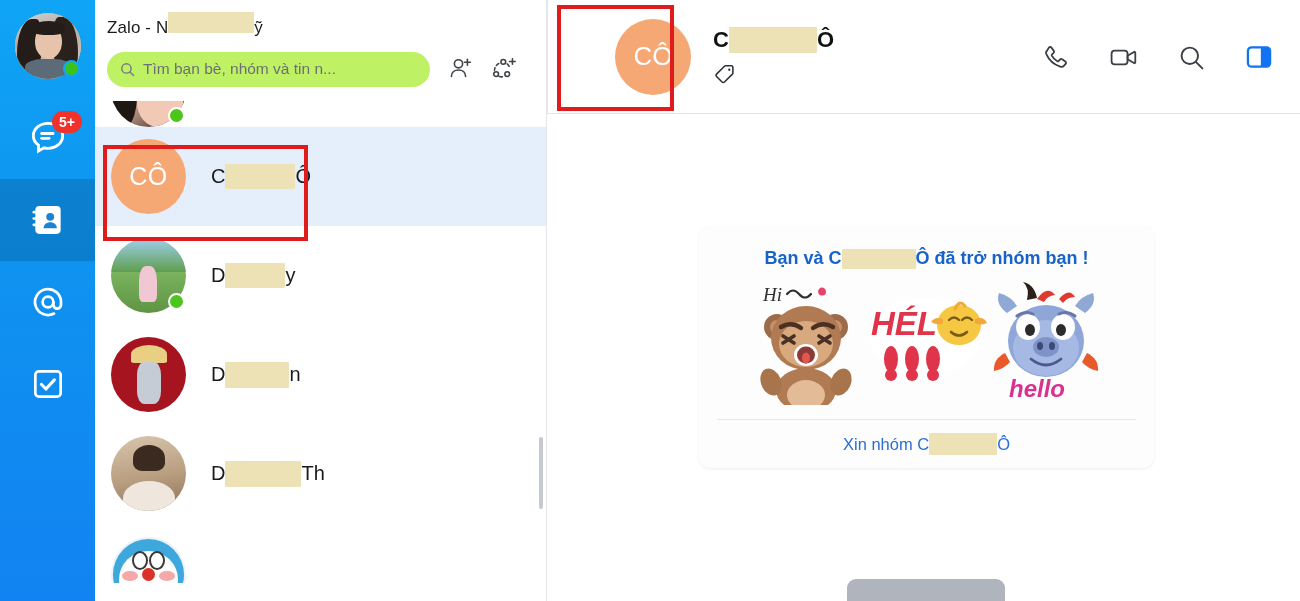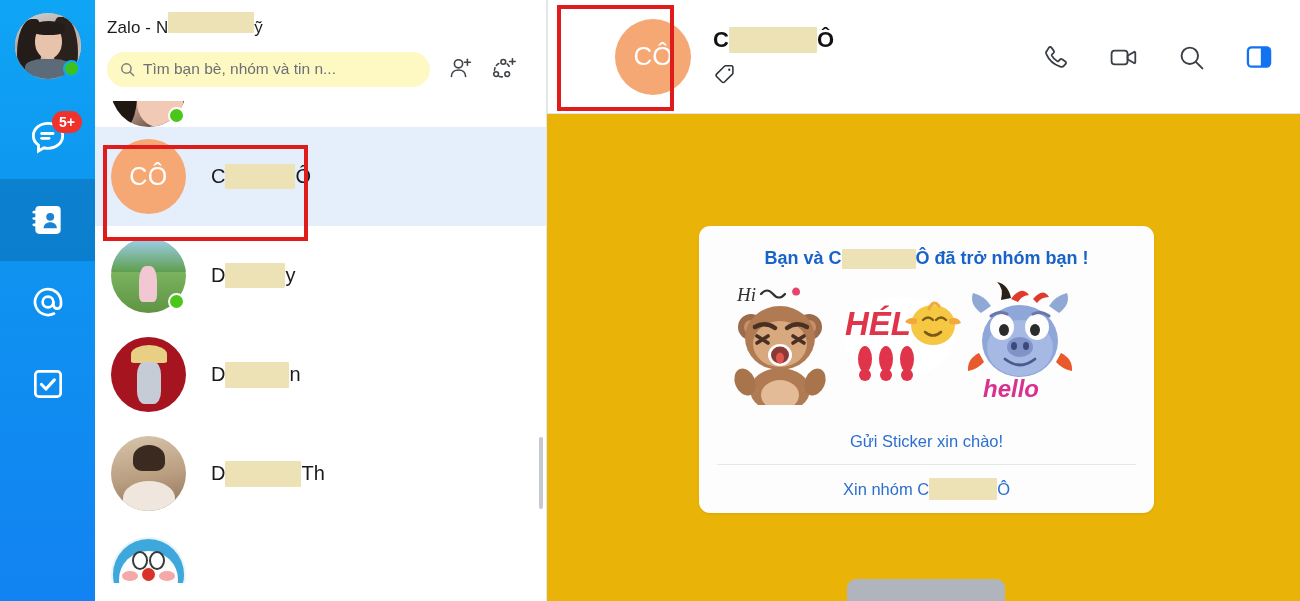--- a/index.html
+++ b/index.html
@@ -83,21 +83,21 @@
   }
   .list-header { padding: 12px 0 0 12px; height: 101px; position: relative; }
   .app-title { font-size: 17px; color: #1c1c1c; letter-spacing: .1px; }
   .redact {
     display: inline-block; background: #ece2b5;
     vertical-align: baseline; border-radius: 1px;
   }
   .searchrow { display:flex; align-items:center; margin-top: 10px; }
   .searchbox {
     width: 323px; height: 35px;
-    background: #fef9c3; border-radius: 18px;
+    background: #bef264; border-radius: 18px;
     display: flex; align-items: center; padding: 9px 12px;
     cursor: text;
   }
   .searchbox .sicon { flex: 0 0 auto; margin-right: 7px; display:flex; }
   .search-placeholder { font-size: 15.5px; color: #6d6f74; }
   .hdr-icon {
     width: 42px; height: 42px; display:flex; align-items:center; justify-content:center;
     cursor:pointer;
   }
 
@@ -182,34 +182,34 @@
     font-size: 22px; color: #121212; font-weight: bold;
     display:flex; align-items:center; white-space:nowrap;
   }
   .conv-tagrow { margin-top: 8px; display: flex; align-items: center; }
   .conv-actions {
     position: absolute; right: 18px; top: 34px;
     display: flex; align-items: center; gap: 22px;
   }
   .act-btn { width: 46px; height: 46px; display:flex; align-items:center; justify-content:center; cursor:pointer; }
 
-  .conv-body { position: absolute; top: 114px; left: 0; right: 0; bottom: 0; background: #eab308; }
+  .conv-body { position: absolute; top: 114px; left: 0; right: 0; bottom: 0; background: #ffffff; }
 
   .welcome-card {
     position: absolute; left: 152px; top: 112px;
     width: 455px; background: #fdfdfd;
     border-radius: 11px;
     box-shadow: 0 1px 3px rgba(0,0,0,0.07);
     padding: 22px 0 0 0;
   }
   .welcome-title {
     text-align: center; color: #1863c9; font-size: 18px; font-weight: bold;
     display:flex; justify-content:center; align-items:center; white-space:nowrap;
   }
-  .stickers { display:flex; justify-content:flex-start; align-items:flex-end; padding: 12px 22px 14px 22px; height: 150px; }
+  .stickers { display:flex; justify-content:center; align-items:flex-end; padding: 12px 22px 14px 22px; height: 150px; }
   .sticker { width: 120px; height: 130px; position: relative; cursor: pointer; }
 
   .card-link {
     text-align: center; color: #2b6fd0; font-size: 16.5px;
     padding: 13px 0; cursor: pointer;
     display:flex; justify-content:center; align-items:center; white-space:nowrap;
   }
   .card-div { height: 1px; background: #e6e8ec; margin: 0 18px; }
 
   .compose-ghost {
@@ -518,21 +518,20 @@
               <path d="M72 39 q8 -4 16 2" stroke="#6a77a8" stroke-width="3" fill="none" stroke-linecap="round"></path>
               <ellipse cx="59" cy="72" rx="13" ry="10" fill="#7f93c9"></ellipse>
               <ellipse cx="53" cy="71" rx="3" ry="4" fill="#394a78"></ellipse>
               <ellipse cx="65" cy="71" rx="3" ry="4" fill="#394a78"></ellipse>
               <path d="M44 84 q15 12 30 0" stroke="#4b5a8c" stroke-width="2.8" fill="none" stroke-linecap="round"></path>
               <text x="22" y="122" font-family="Liberation Sans, sans-serif" font-size="24" font-weight="bold" fill="#d9318f" font-style="italic">hello</text>
             </svg>
           </div>
         </div>
 
-        <div class="card-link">Gửi Sticker xin chào!</div>
         <div class="card-div"></div>
         <div class="card-link">
           <span>Xin nhóm C</span>
             <span class="redact" style="width:68px;height:22px;"></span>
             <span>Ô</span>
         </div>
       </div>
 
       <div class="compose-ghost"></div>
     </div>

